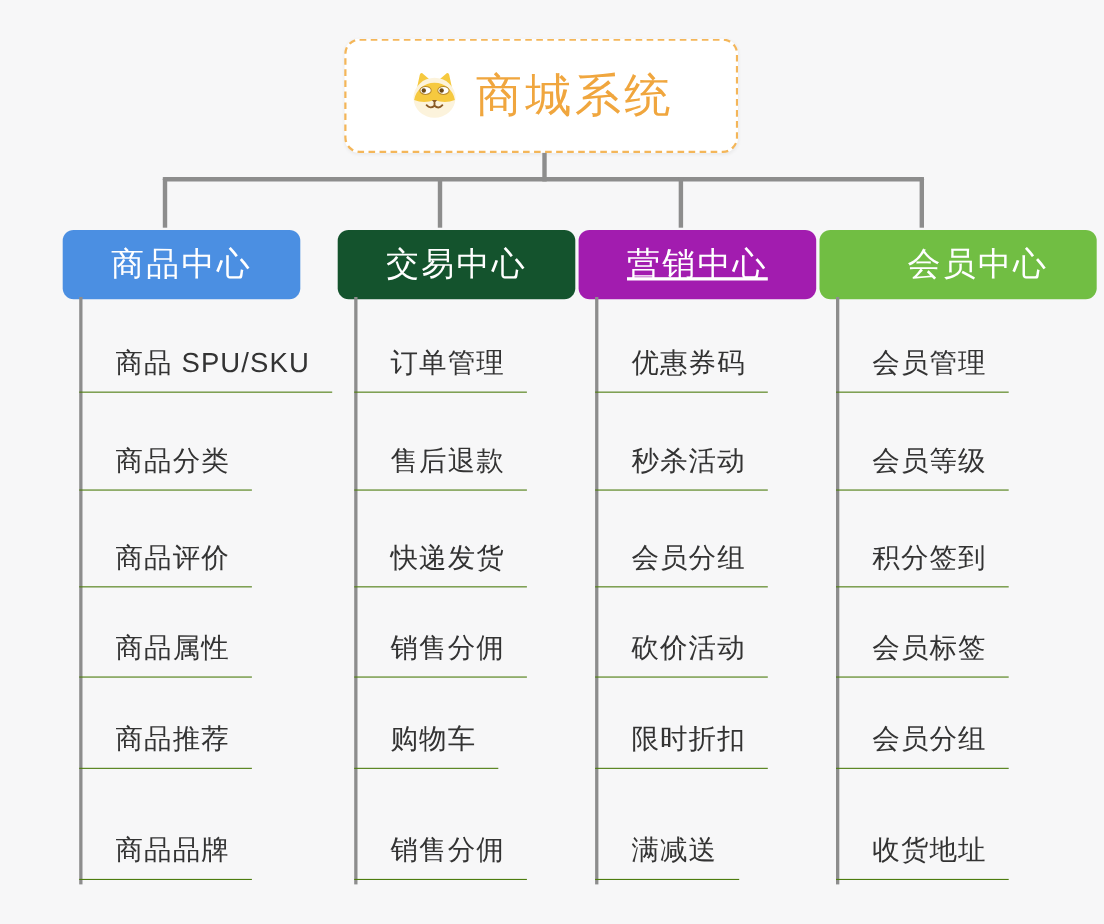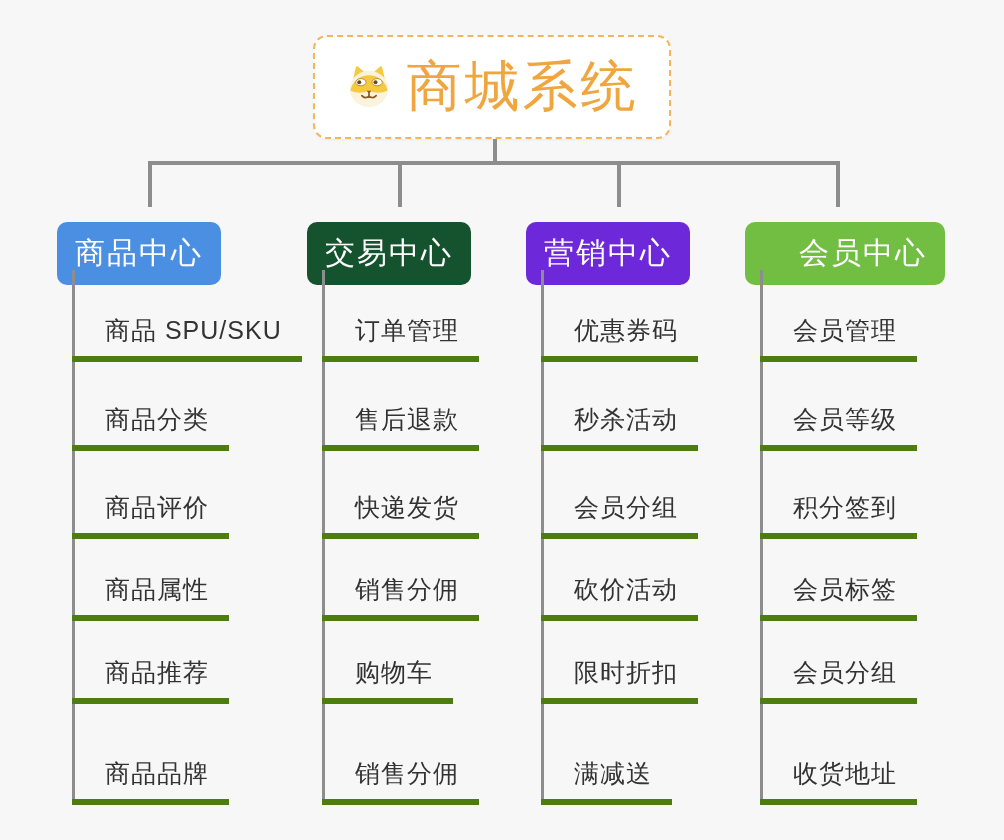--- a/index.html
+++ b/index.html
@@ -12,55 +12,55 @@
 
   
   .root-node{
     position:absolute;left:313px;top:35px;width:358px;height:104px;
     background:#FFFFFF;border:2px dashed #F4B659;border-radius:14px;
     display:flex;align-items:center;justify-content:center;gap:15px;
     box-shadow:0 1px 3px rgba(0,0,0,.05);
     box-sizing:border-box;cursor:default;
   }
   .root-title{
-    font-size:55px;letter-spacing:3px;color:#F0A63E;font-weight:400;
+    font-size:42px;letter-spacing:3px;color:#F0A63E;font-weight:400;
     white-space:nowrap;
   }
   .root-icon{width:46px;height:42px;flex:0 0 auto;}
 
   
   .conn{position:absolute;background:#8D8D8D;}
   .conn-stub{left:493px;top:139px;width:4px;height:26px;}
   .conn-hbar{left:148px;top:161px;width:692px;height:4px;border-radius:3px;}
   .conn-drop{top:161px;width:4px;height:46px;}
 
   
   .branch{position:absolute;top:207px;width:187px;}
   .b0{left:57px;}  .b1{left:307px;}  .b2{left:526px;}  .b3{left:745px;}
   .drop-b0{left:148px;} .drop-b1{left:398px;} .drop-b2{left:617px;} .drop-b3{left:836px;}
 
   .branch-header{
-    position:absolute;left:0;top:15px;width:164px;height:63px;
+    position:absolute;left:0;top:2px;width:216px;height:63px;
     border-radius:10px;display:flex;align-items:center;justify-content:center;
     color:#FFFFFF;font-size:30px;letter-spacing:2px;white-space:nowrap;
     cursor:default;
   }
   .hdr-b0{background:#4B8FE2;}
   .hdr-b1{background:#14532d;font-family:Liberation Mono, monospace;}
-  .hdr-b2{background:#6d28d9;}
+  .hdr-b2{background:#a21caf;text-decoration:underline;}
   .hdr-b3{background:#71BE43;padding-left:36px;}
 
   .branch-spine{
     position:absolute;left:15px;top:63px;width:3px;height:534px;
     background:#8D8D8D;
   }
 
   .leaf{
     position:absolute;left:15px;height:41px;
-    padding:0 20px 5px 33px;border-bottom:6px solid #4d7c0f;
+    padding:0 20px 5px 33px;border-bottom:1px solid #4d7c0f;
     font-size:25px;line-height:41px;letter-spacing:1px;color:#333333;
     white-space:nowrap;box-sizing:content-box;cursor:default;
   }
   .r0{top:103px;} .r1{top:192px;} .r2{top:280px;text-align:center;}
   .r3{top:362px;} .r4{top:445px;} .r5{top:546px;}
 </style>
 </head>
 <body>
 
 <div class="stage">

